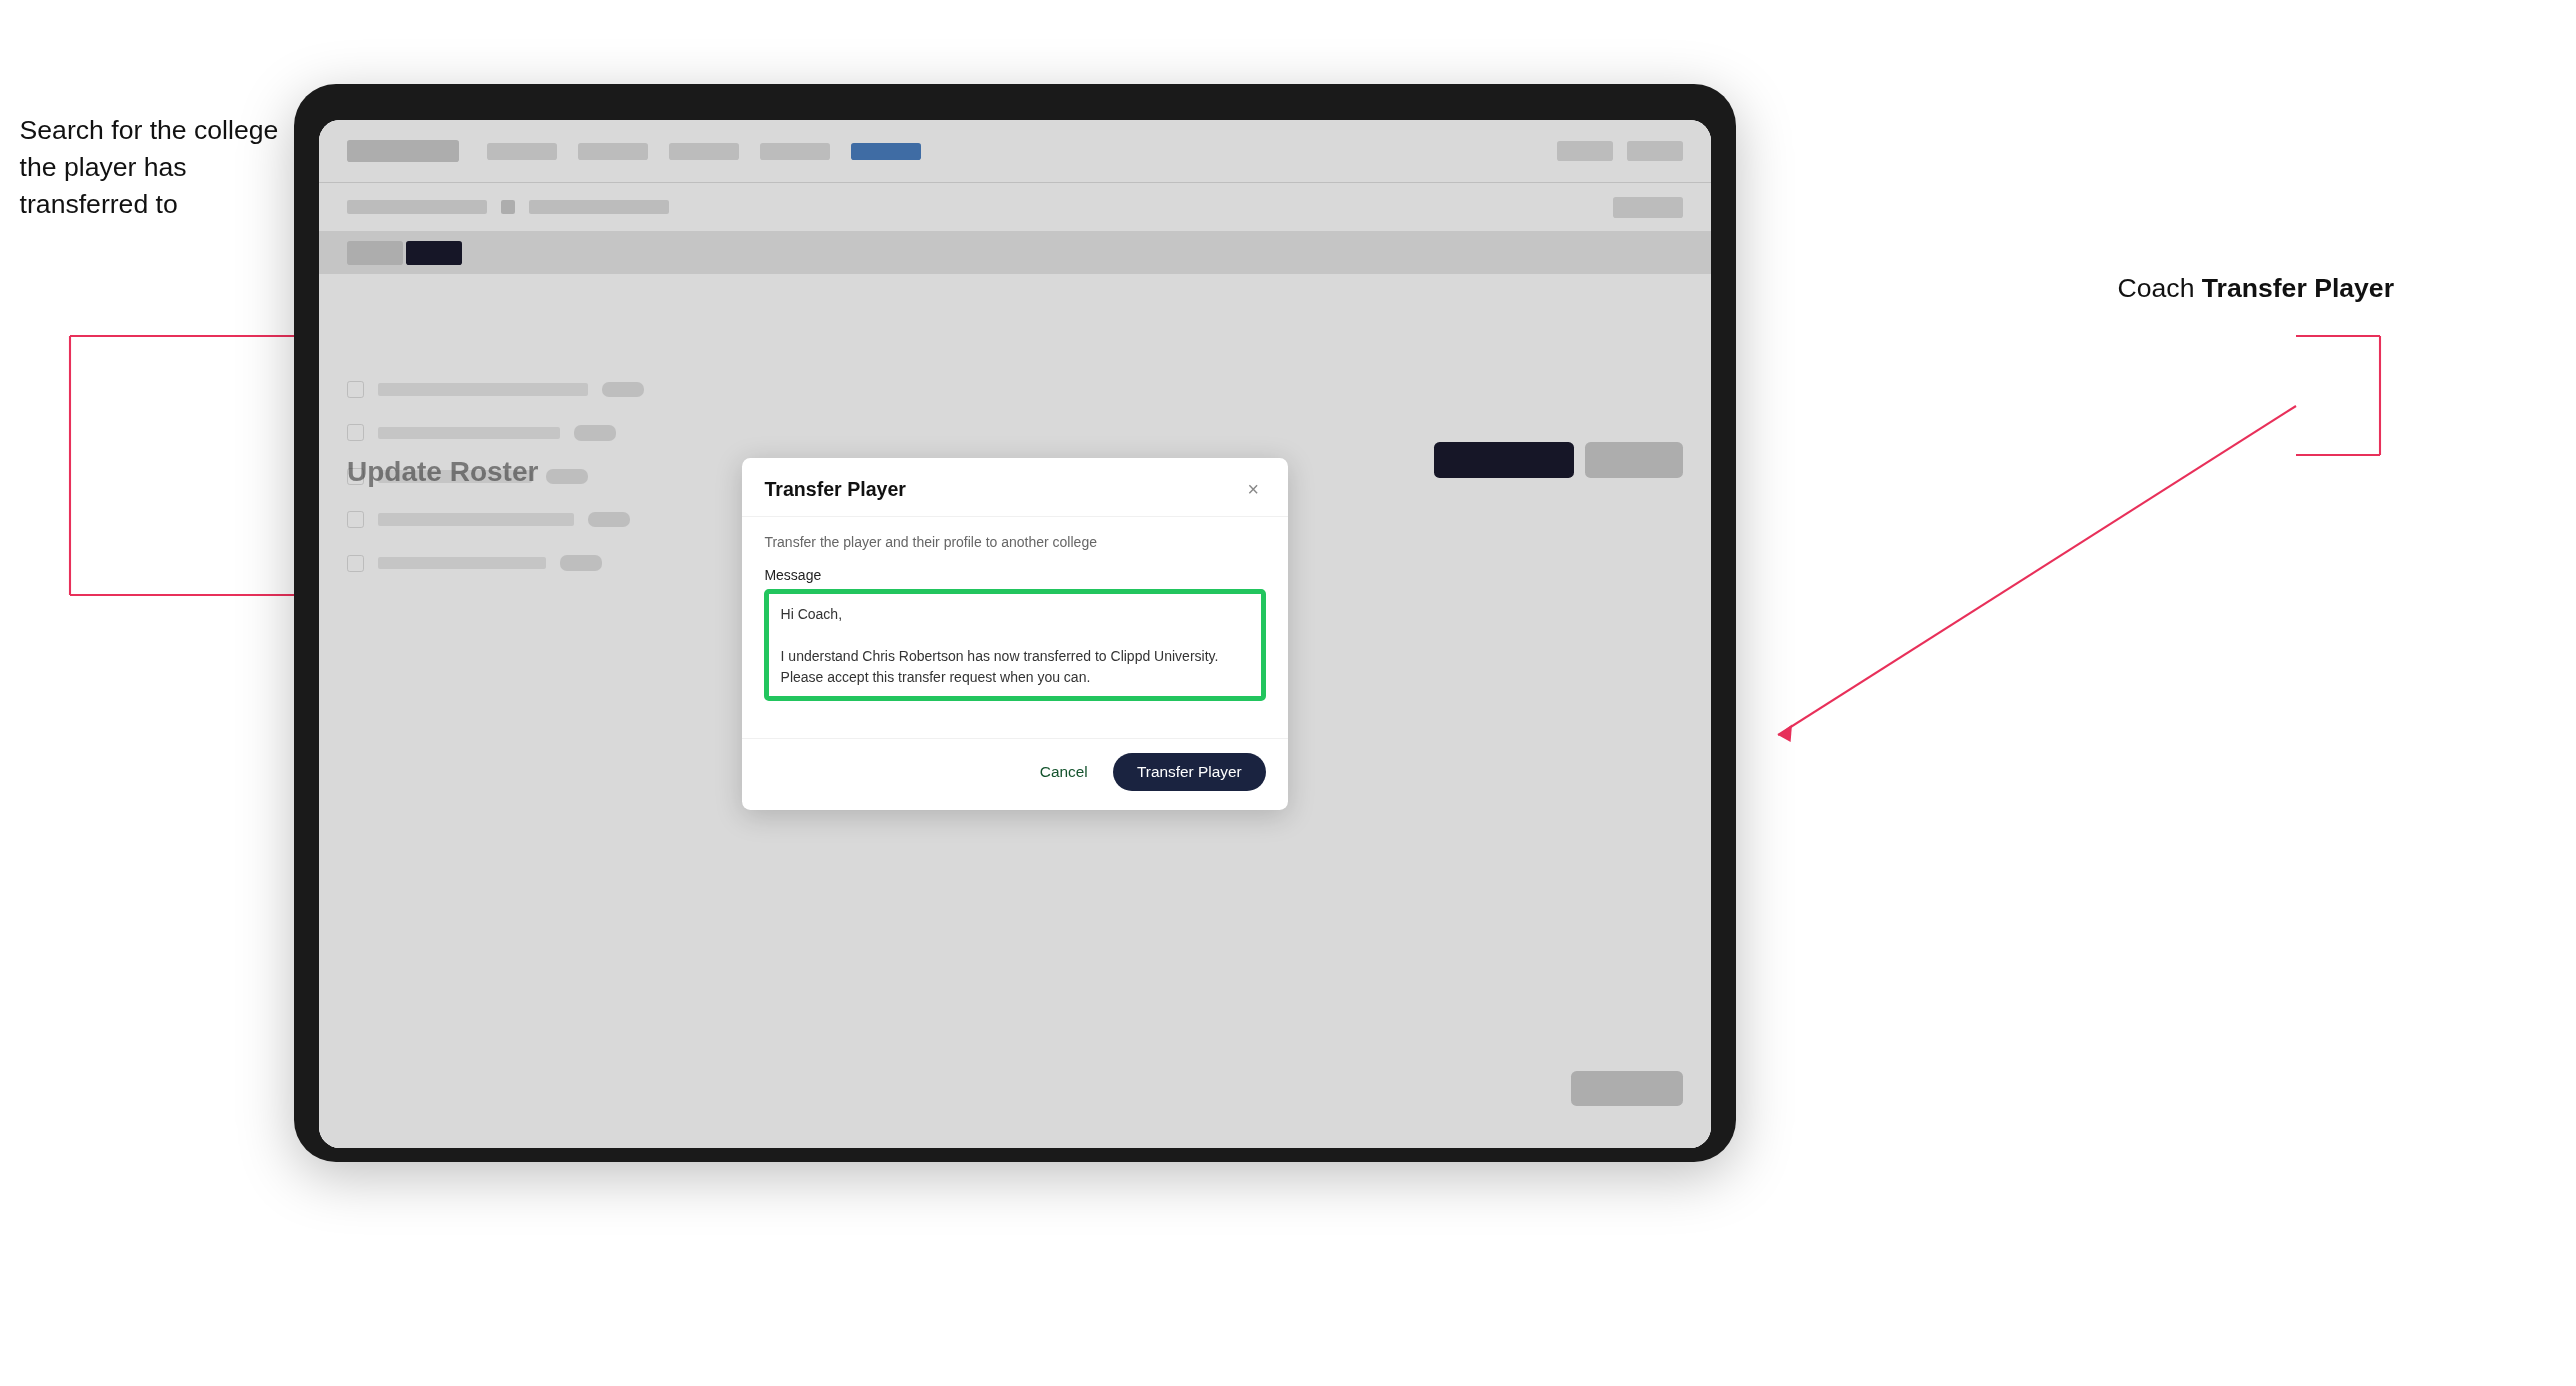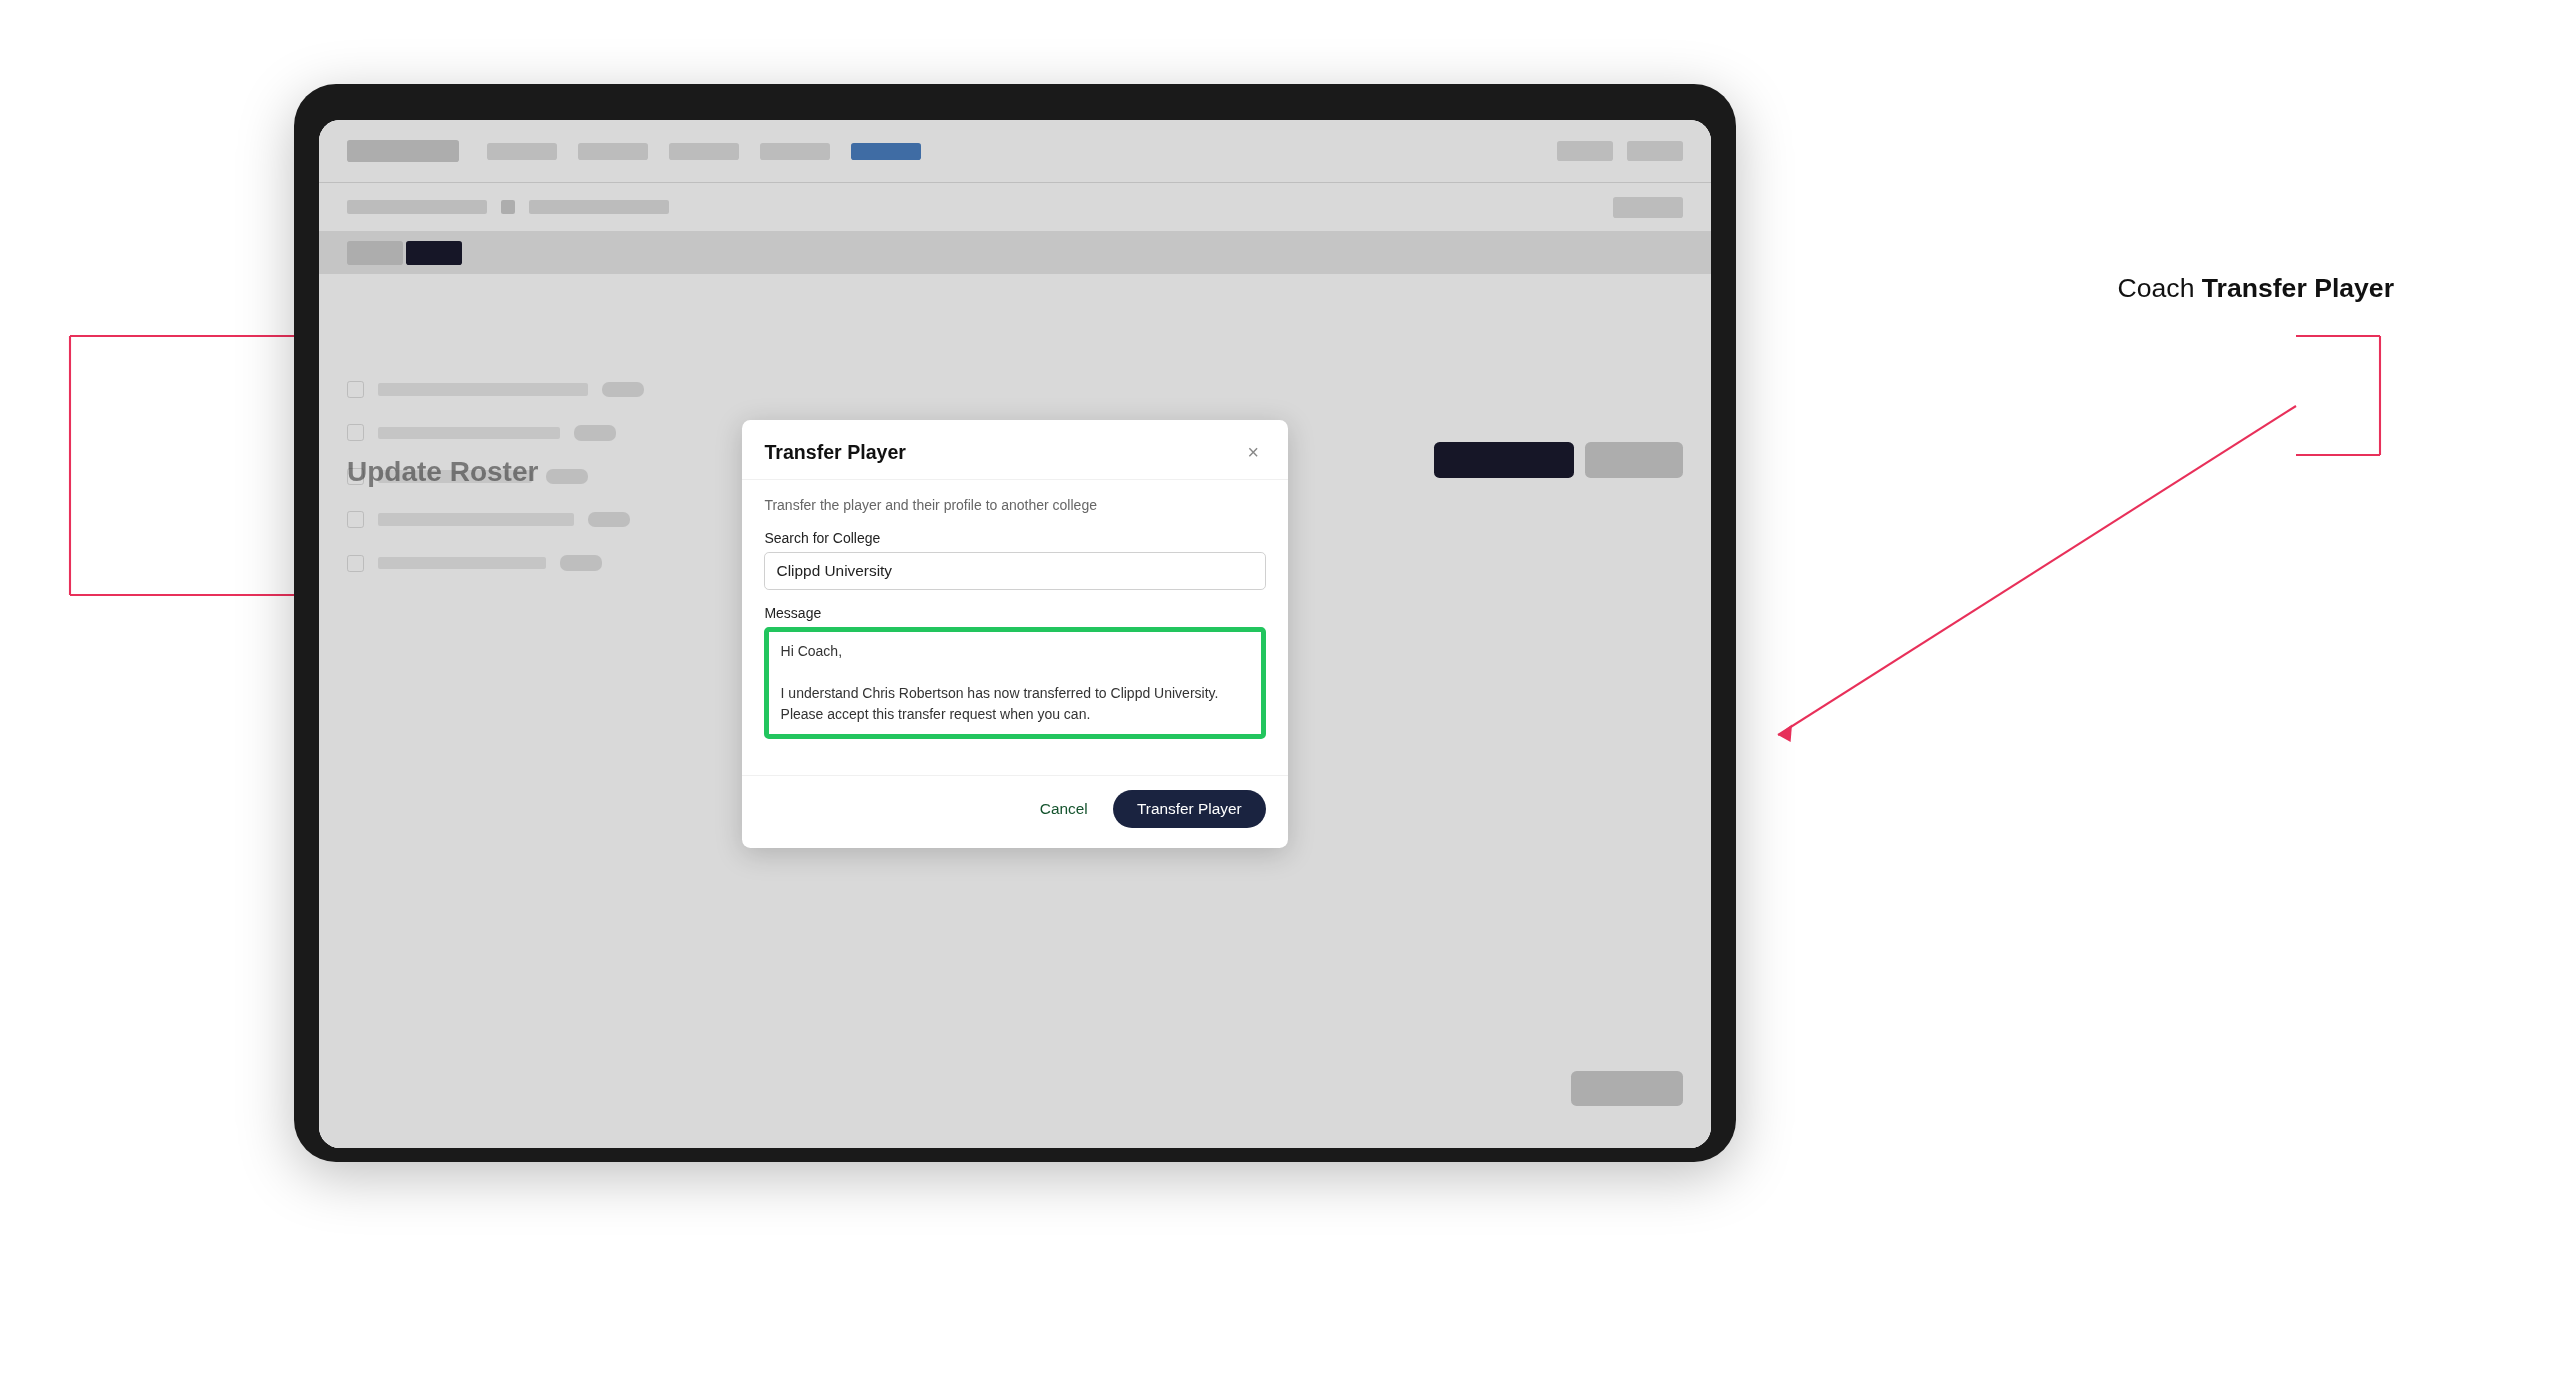--- a/index.html
+++ b/index.html
@@ -352,20 +352,21 @@
       font-size: 28px;
       font-weight: 700;
       color: #222;
       opacity: 0.5;
     }
   </style>
 </head>
 <body>
 
 <div class="annotation-left">
+  <p>Search for the college the player has transferred to</p>
 </div>
 
 <div class="annotation-right">
   <span>Coach </span><strong>Transfer Player</strong>
 </div>
 
 <svg class="arrow-svg" viewBox="0 0 3680 1980" width="2576" height="1386">
 
   <line x1="440" y1="630" x2="1020" y2="900" stroke="#e8305a" stroke-width="3"></line>
   <polygon points="1020,900 1005,880 1030,878" fill="#e8305a"></polygon>
@@ -457,24 +458,20 @@
       <div class="modal">
 
         <div class="modal-header">
           <span class="modal-title">Transfer Player</span>
           <button class="modal-close">×</button>
         </div>
 
         <div class="modal-body">
           <p class="modal-description">Transfer the player and their profile to another college</p>
 
-          <div class="form-group">
-            <label class="form-label">Search for College</label>
-            <input class="form-input" type="text" value="Clippd University" style="">
-          </div>
 
           <div class="form-group">
             <label class="form-label">Message</label>
             <textarea class="form-textarea" style="">Hi Coach,
 
 I understand Chris Robertson has now transferred to Clippd University. Please accept this transfer request when you can.</textarea>
           </div>
         </div>
 
         <div class="modal-footer">

